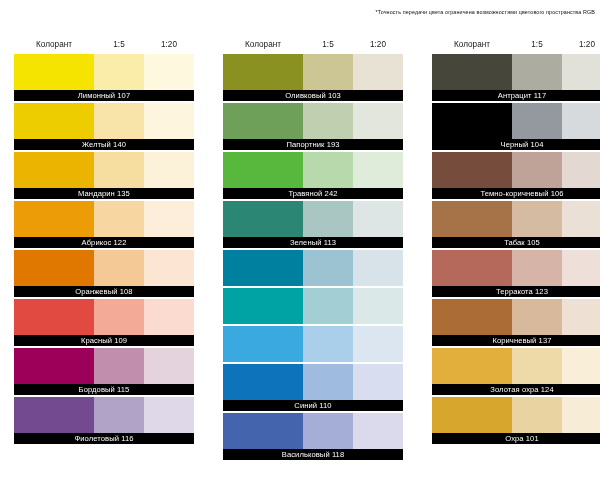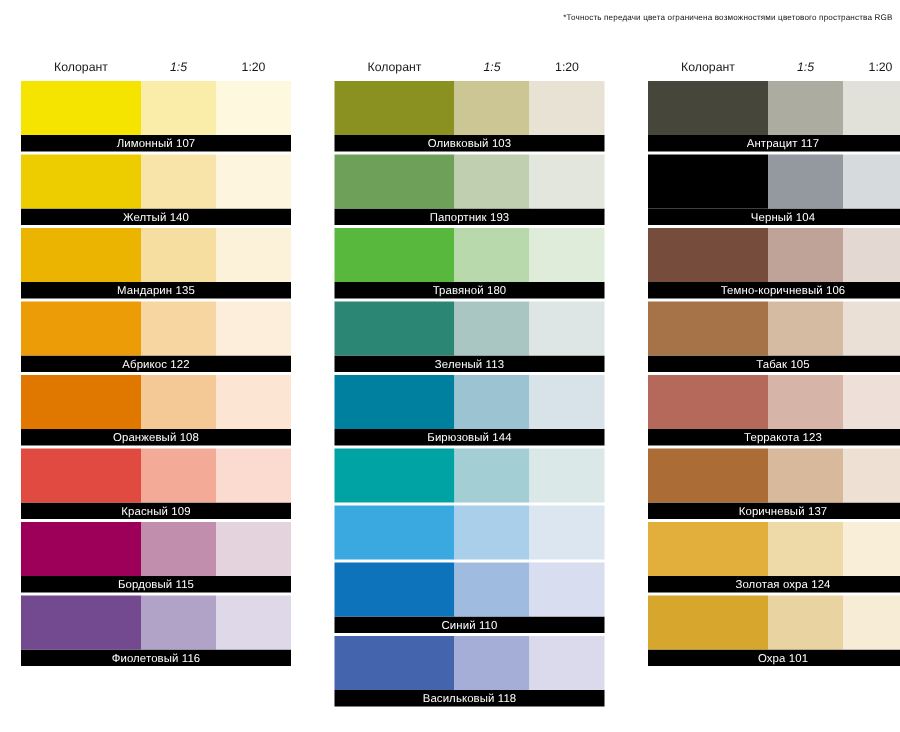--- a/index.html
+++ b/index.html
@@ -59,21 +59,21 @@
     width: 180px;
   }
   .col-header .hcell {
     font-size: 8.2px;
     color: #1a1a1a;
     text-align: center;
     font-family: "Liberation Sans", sans-serif;
     line-height: 18px;
   }
   .hcell.c-base { width: 80px; }
-  .hcell.c-5    { width: 50px; font-style: italic; }
+  .hcell.c-5    { width: 50px; }
   .hcell.c-20   { width: 50px; }
 
   
   .row {
     width: 212px;
     margin-bottom: 2px;
   }
   .swatches {
     display: flex;
     flex-direction: row;
@@ -199,37 +199,36 @@
             <div class="sw d20" style="background: rgb(226, 230, 220);"></div>
           </div>
           <div class="label-bar">Папортник 193</div>
         </div>
         <div class="row">
           <div class="swatches">
             <div class="sw base" style="background: rgb(88, 184, 62);"></div>
             <div class="sw d5" style="background: rgb(183, 217, 171);"></div>
             <div class="sw d20" style="background: rgb(222, 236, 217);"></div>
           </div>
-          <div class="label-bar">Травяной 180</div>
+          <div class="label-bar">Травяной 242</div>
         </div>
         <div class="row">
           <div class="swatches">
             <div class="sw base" style="background: rgb(44, 134, 116);"></div>
             <div class="sw d5" style="background: rgb(169, 198, 194);"></div>
             <div class="sw d20" style="background: rgb(221, 230, 229);"></div>
           </div>
           <div class="label-bar">Зеленый 113</div>
         </div>
         <div class="row">
           <div class="swatches">
             <div class="sw base" style="background: rgb(0, 128, 159);"></div>
             <div class="sw d5" style="background: rgb(156, 195, 210);"></div>
             <div class="sw d20" style="background: rgb(215, 227, 232);"></div>
           </div>
-          <div class="label-bar">Бирюзовый 144</div>
         </div>
         <div class="row">
           <div class="swatches">
             <div class="sw base" style="background: rgb(0, 163, 164);"></div>
             <div class="sw d5" style="background: rgb(163, 206, 211);"></div>
             <div class="sw d20" style="background: rgb(219, 232, 232);"></div>
           </div>
         </div>
         <div class="row">
           <div class="swatches">

